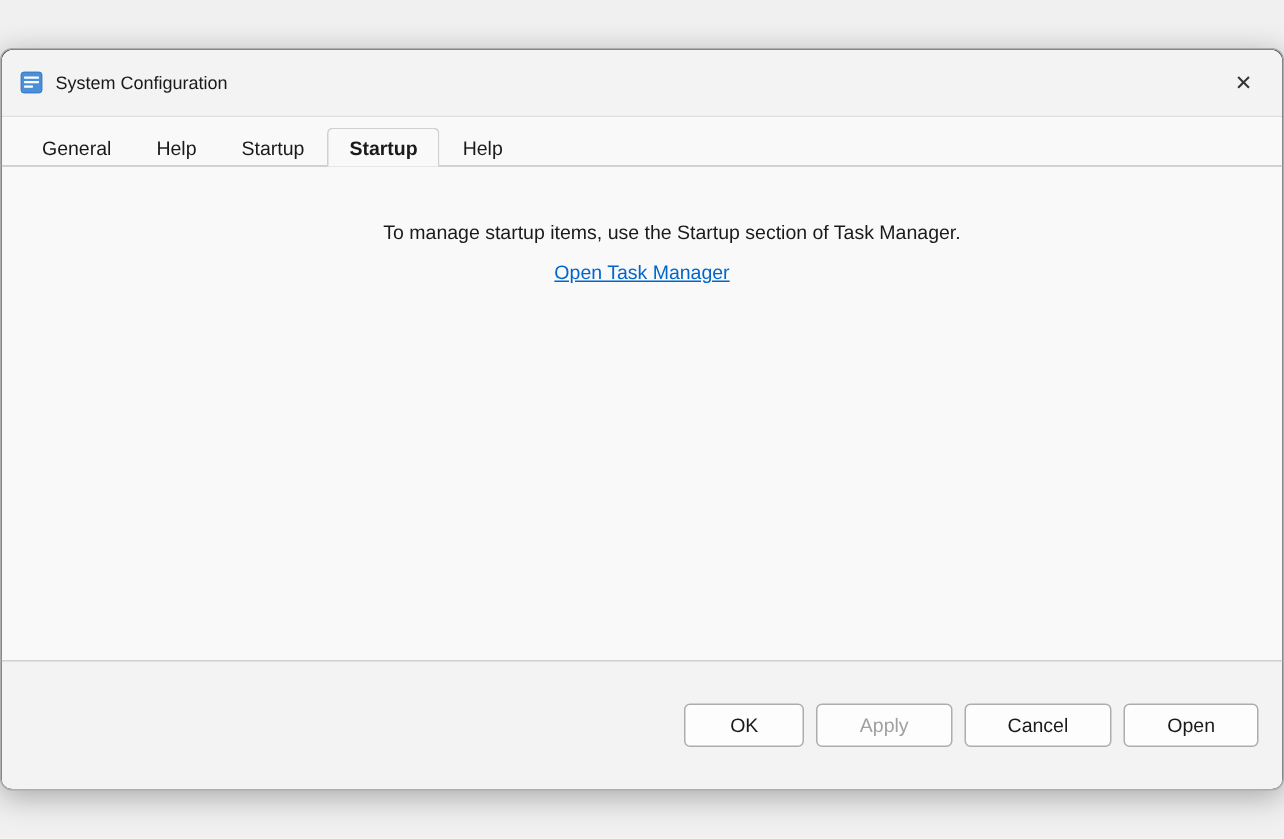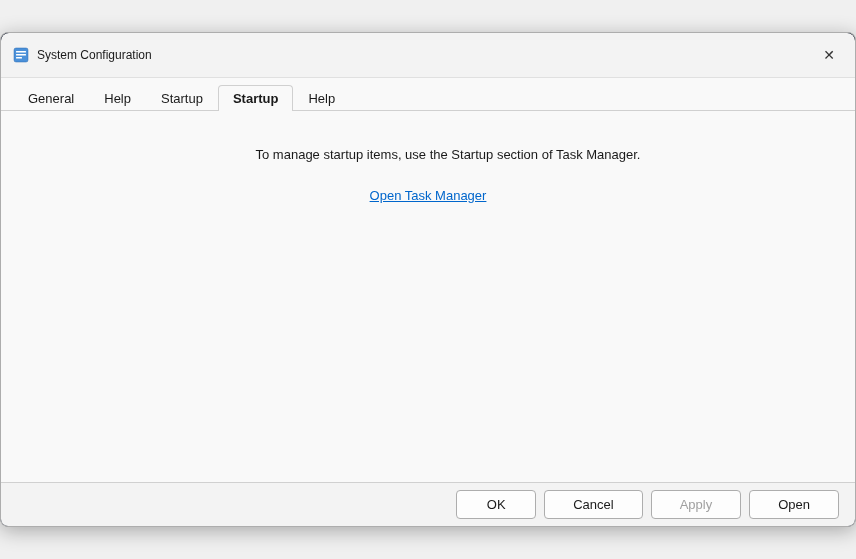--- a/index.html
+++ b/index.html
@@ -123,27 +123,27 @@
       margin-top: 12px;
       text-align: center;
       margin-left: 40px;
     }
 
     .task-manager-link {
       color: #0066cc;
       text-decoration: underline;
       cursor: pointer;
       font-size: 13px;
-      margin-top: 26px;
+      margin-top: 12px;
       background: none;
       border: none;
     }
 
     .footer {
-      padding: 7px 16px;
+      padding: 28px 16px;
       border-top: 1px solid #d0d0d0;
       display: flex;
       justify-content: flex-end;
       gap: 8px;
       background: #f3f3f3;
     }
 
     .footer-btn {
       padding: 6px 28px;
       font-size: 13px;
@@ -189,18 +189,18 @@
     <div class="tab">Help</div>
   </div>
 
   <div class="content">
     <p class="info-text">To manage startup items, use the Startup section of Task Manager.</p>
     <button class="task-manager-link">Open Task Manager</button>
   </div>
 
   <div class="footer">
     <button class="footer-btn">OK</button>
+    <button class="footer-btn disabled">Apply</button>
     <button class="footer-btn">Cancel</button>
-    <button class="footer-btn disabled">Apply</button>
     <button class="footer-btn">Open</button>
   </div>
 
 </div>
 
 </body></html>

